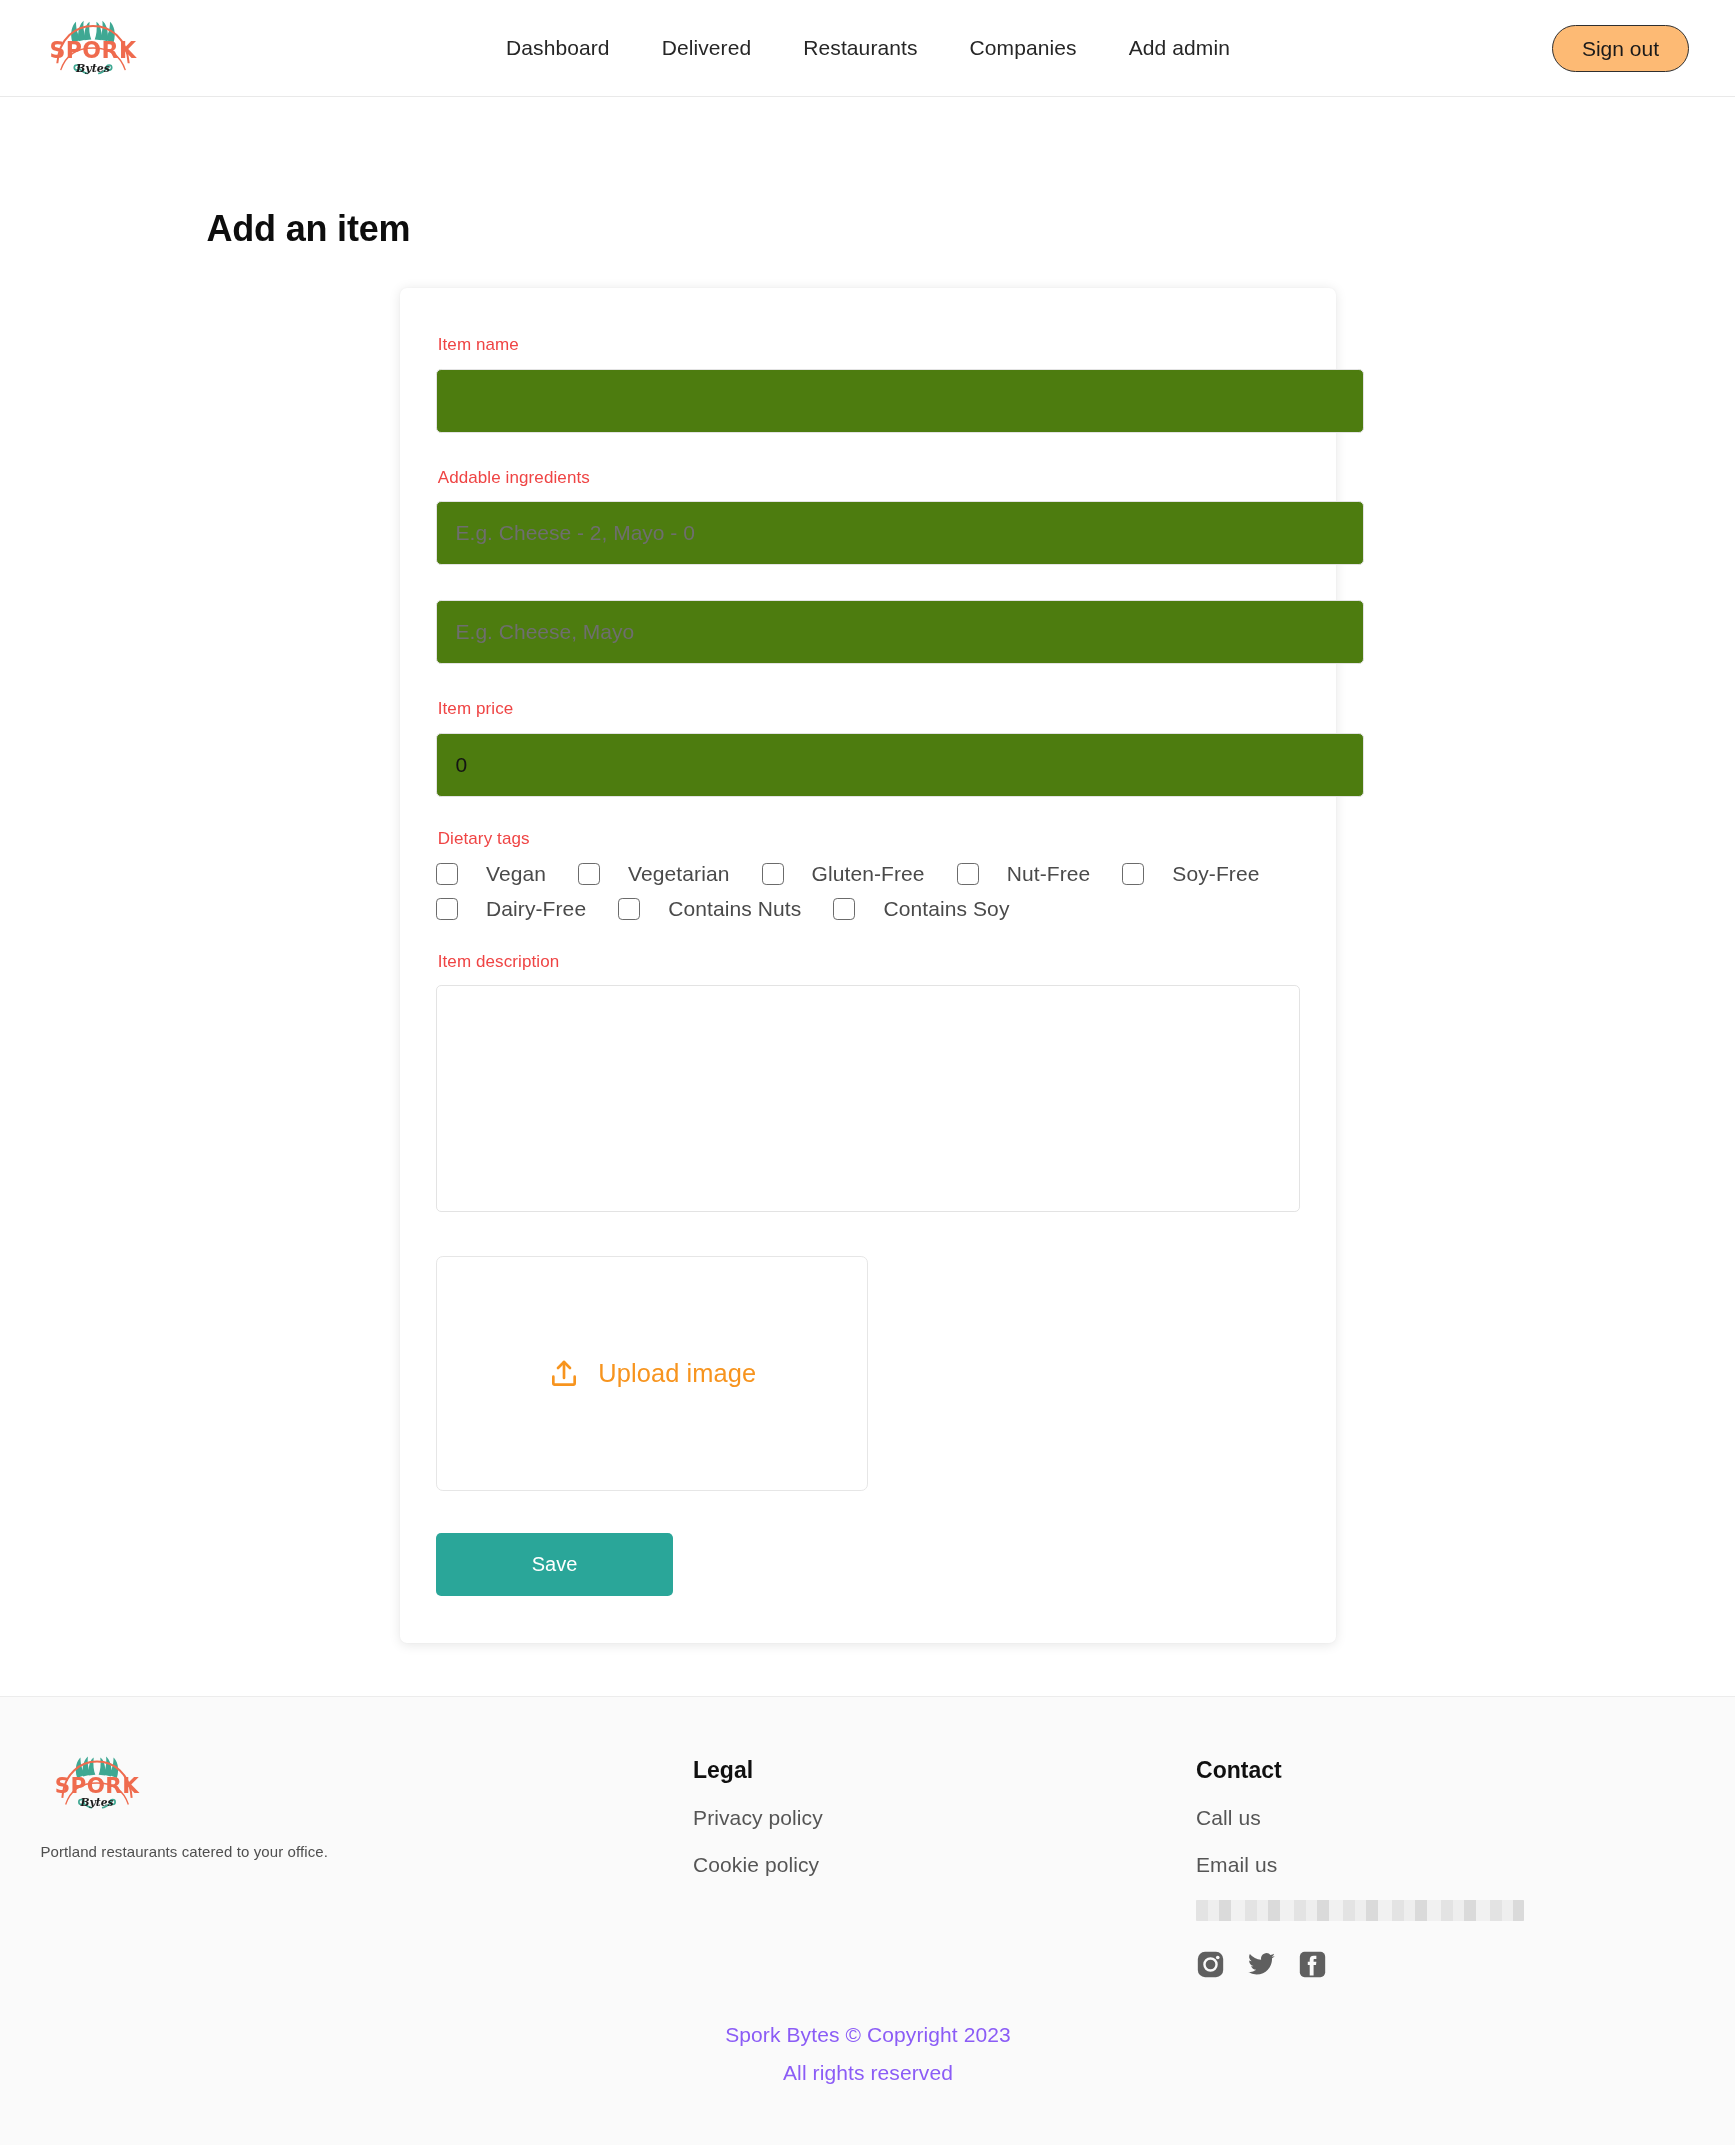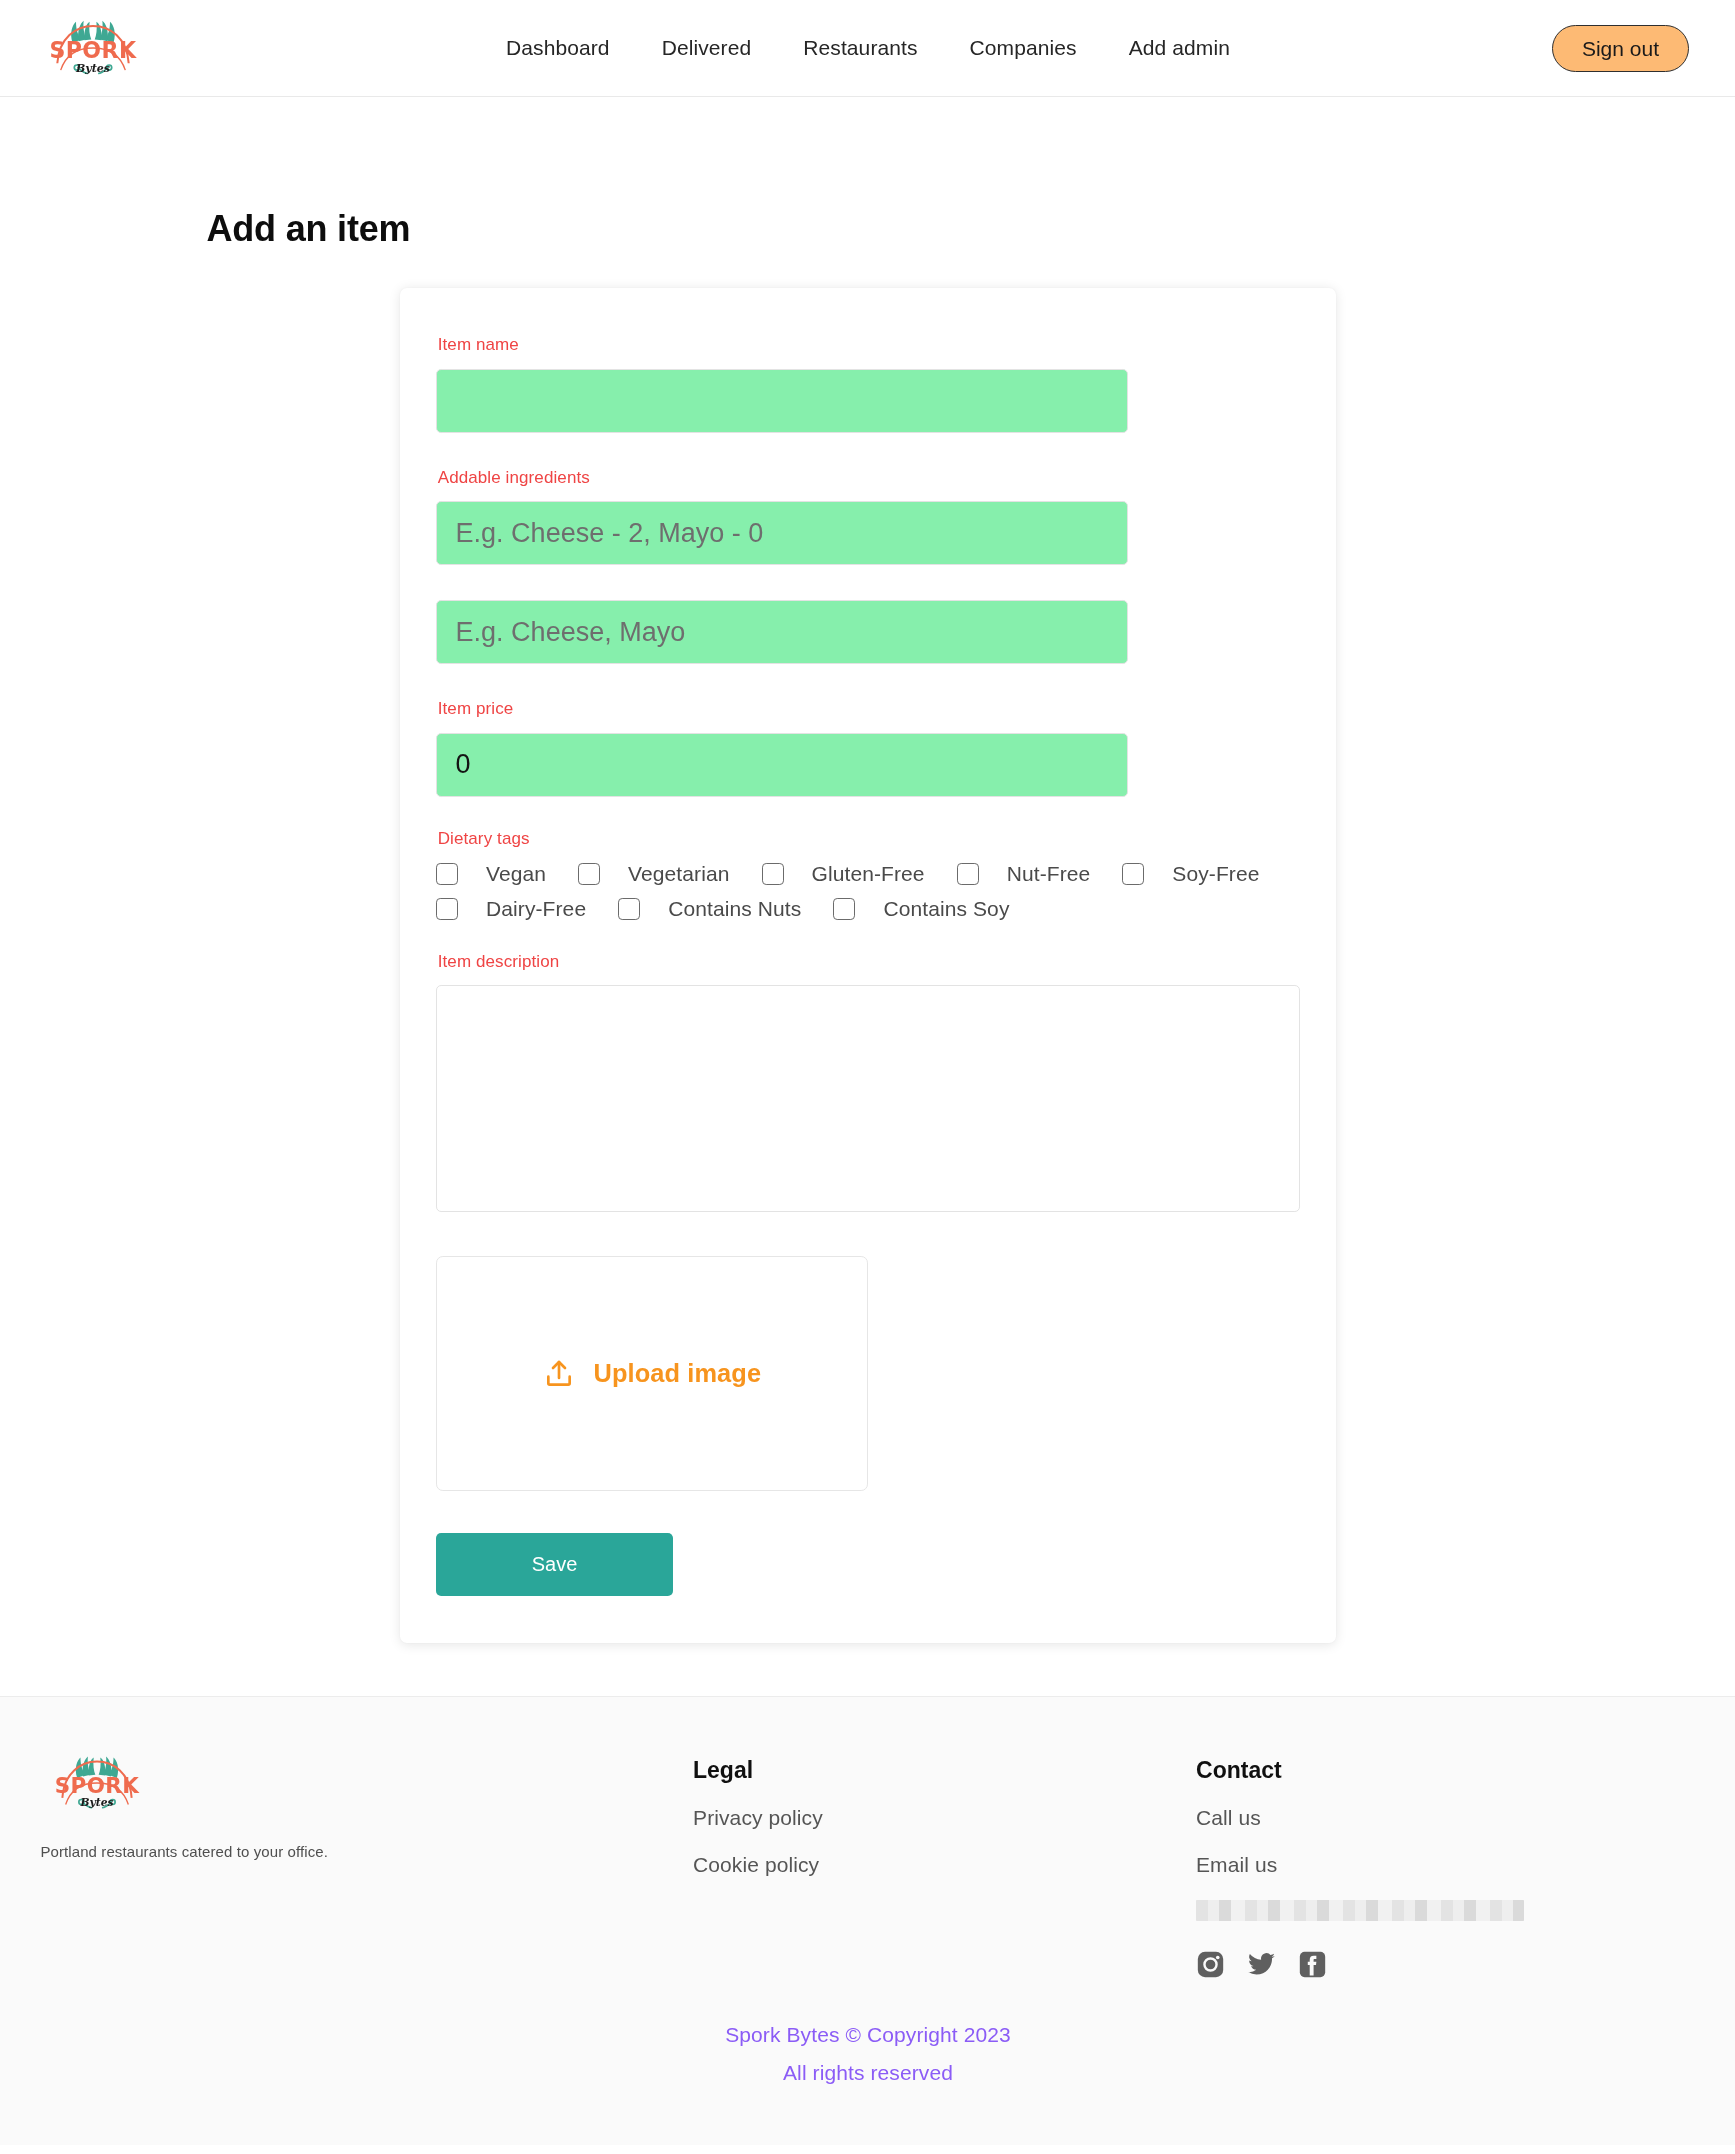--- a/index.html
+++ b/index.html
@@ -82,27 +82,27 @@
   .field { margin-bottom: 8.5px; }
   .field-label {
     display: block;
     font-size: 17px;
     color: #ef4444;
     margin: 0 0 13.6px 1.7px;
     letter-spacing: 0.1px;
   }
   .text-input {
     display: block;
-    width: 692px;
+    width: 928px;
     height: 64px;
     border: 0.8px solid #e3e3e3;
     border-radius: 5.1px;
-    background: #86efac;
+    background: #4d7c0f;
     font-family: "Liberation Sans", sans-serif;
-    font-size: 27px;
+    font-size: 21px;
     color: #141414;
     padding: 0 18.6px;
     outline: none;
   }
   .text-input::placeholder { color: #6e6e6e; opacity: 1; }
   .gap-after { margin-bottom: 35px; }
 
   
   .tags-block { margin-top: 32px; }
   .tags-rows { margin-top: 13.6px; }
@@ -161,21 +161,21 @@
     background: #ffffff;
     display: flex;
     align-items: center;
     justify-content: center;
     cursor: pointer;
   }
   .upload-inner { display: flex; align-items: center; gap: 18.6px; }
   .upload-icon { width: 32px; height: 32px; display: block; }
   .upload-text {
     font-size: 25.4px;
-    font-weight: bold;
+    font-weight: normal;
     color: #f7941e;
     letter-spacing: 0.1px;
   }
 
   
   .save-btn {
     margin-top: 42px;
     width: 237px;
     height: 63px;
     background: #2aa699;

